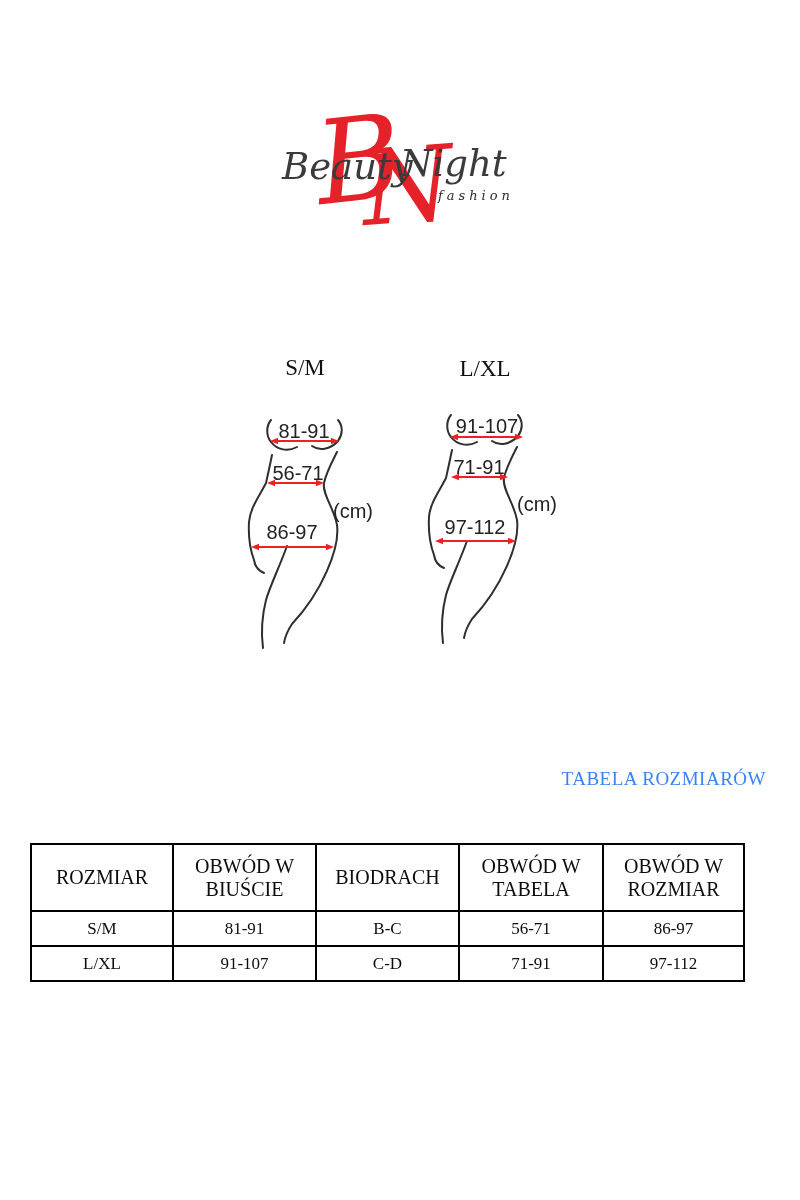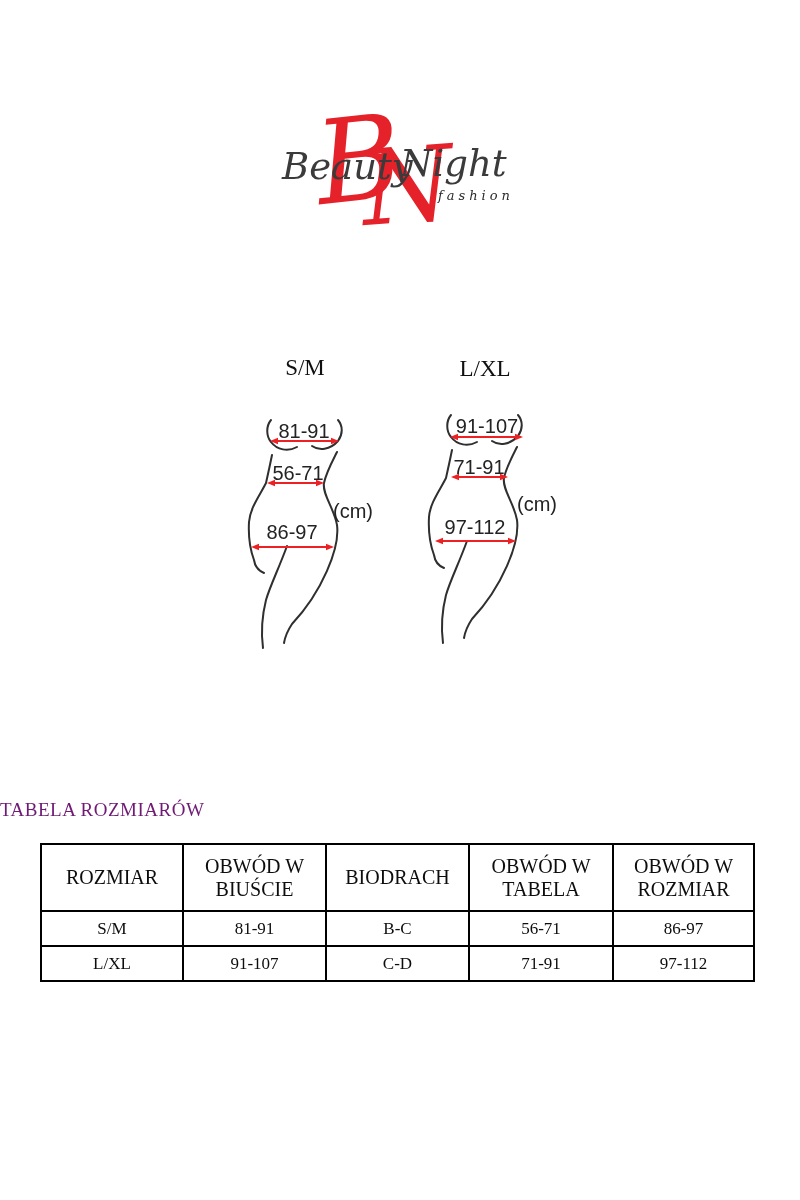--- a/index.html
+++ b/index.html
@@ -38,25 +38,25 @@
   .fig-svg { position:absolute; }
   .fig-svg-sm  { left:225px; top:400px; }
   .fig-svg-lxl { left:405px; top:395px; }
   .measure {
     font-family:"Liberation Sans","DejaVu Sans",sans-serif;
     font-size:20px; fill:#232323;
   }
 
   
   .table-title {
-    position:absolute; left:0; top:799px; width:766px; text-align:left;
-    font-size:19px; color:#701a75; letter-spacing:0.5px;
+    position:absolute; left:0; top:768px; width:766px; text-align:right;
+    font-size:19px; color:#3b82f6; letter-spacing:0.5px;
   }
   table.size-table {
-    position:absolute; left:40px; top:843px; width:713px;
+    position:absolute; left:30px; top:843px; width:713px;
     border-collapse:collapse; table-layout:fixed;border-radius:30px;
   }
   .size-table th, .size-table td {
     border:2px solid #000; text-align:center; vertical-align:middle;
     padding:0; background:#fff; color:#0d0d0d;
   }
   .size-table th { height:65px; font-size:20px; font-weight:normal; line-height:1.15; }
   .size-table td { height:33px; font-size:17px; }
   .col-1{width:142px}.col-2{width:143px}.col-3{width:143px}.col-4{width:144px}.col-5{width:141px}
 </style>

